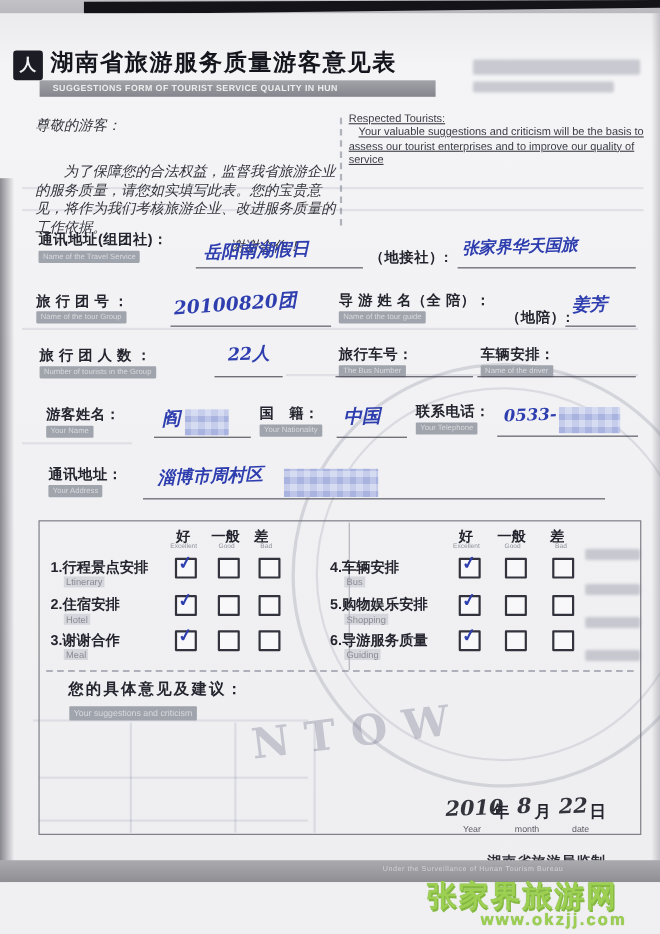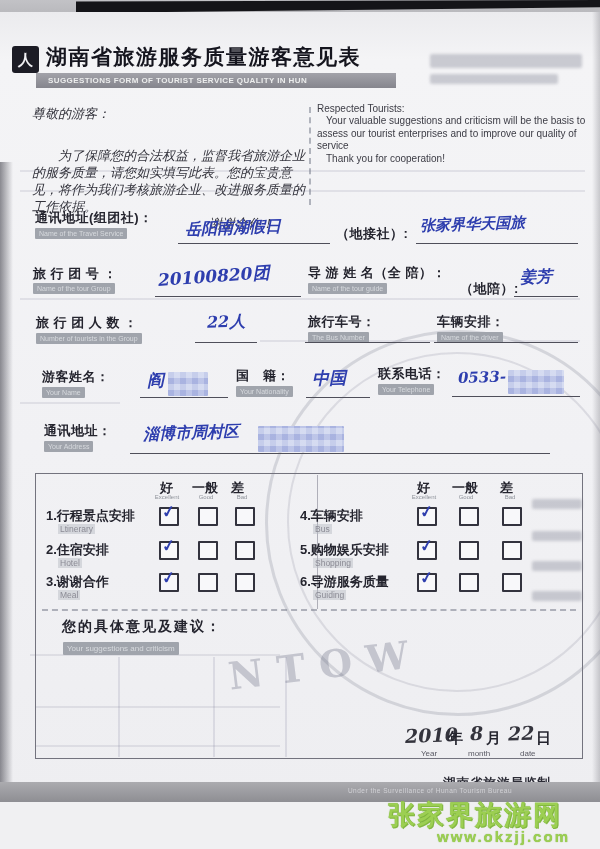--- a/index.html
+++ b/index.html
@@ -23,21 +23,21 @@
             letter-spacing:1.5px;white-space:nowrap;}
   .title-en-bar{position:absolute;left:36px;top:61px;width:360px;height:15px;
             background:linear-gradient(180deg,#a2a2a9,#85858d);color:#eceded;font-size:8px;
             font-weight:700;letter-spacing:.4px;line-height:15px;padding-left:12px;white-space:nowrap;
             box-sizing:border-box;}
   .intro-cn{position:absolute;left:32px;top:93px;width:276px;font-size:13px;line-height:17px;
             color:#33333c;font-family:Liberation Serif, serif;font-style:italic;}
   .intro-cn .body{text-indent:26px;margin-top:25px;}
   .intro-cn .close{text-align:right;padding-right:34px;}
   .intro-divider{position:absolute;left:309px;top:95px;height:98px;border-left:2px dashed rgba(120,126,140,.55);}
-  .intro-en{position:absolute;left:317px;top:91px;width:271px;font-size:10px;line-height:12.4px;color:#3c3c45;}
+  .intro-en{position:absolute;left:317px;top:91px;width:271px;font-size:10px;line-height:12.4px;color:#3c3c45;text-decoration:underline;}
   .intro-en .p{text-indent:9px;}
   .cn-label{position:absolute;font-weight:700;font-size:13px;color:#24242e;white-space:nowrap;letter-spacing:.5px;}
   .pill{position:absolute;background:#a0a4ac;color:#d7dade;font-size:7px;line-height:9px;padding:1px 4px;
         white-space:nowrap;border-radius:1px;}
   .hand{position:absolute;color:#2e3eae;font-family:"DejaVu Serif",serif;font-style:italic;font-weight:600;
         white-space:nowrap;transform:rotate(-2deg);}
   .hand-dark{position:absolute;color:#33333c;font-family:"DejaVu Serif",serif;font-style:italic;font-weight:600;
         white-space:nowrap;transform:rotate(-2deg);}
   .uline{position:absolute;height:0;border-bottom:1.5px solid #4f4f5a;}
   .redact{position:absolute;border-radius:1px;
@@ -115,21 +115,20 @@
 
     <div class="intro-cn">
       <div>尊敬的游客：</div>
       <div class="body">为了保障您的合法权益，监督我省旅游企业的服务质量，请您如实填写此表。您的宝贵意见，将作为我们考核旅游企业、改进服务质量的工作依据。</div>
       <div class="close">谢谢合作！</div>
     </div>
     <div class="intro-divider"></div>
     <div class="intro-en">
       <div>Respected Tourists:</div>
       <div class="p">Your valuable suggestions and criticism will be the basis to assess our tourist enterprises and to improve our quality of service</div>
-      <div class="p">Thank you for cooperation!</div>
     </div>
 
     <div class="cn-label" style="left:35px;top:197px">通讯地址(组团社)：</div>
     <div class="pill" style="left:35px;top:216px">Name of the Travel Service</div>
     <div class="hand" style="left:185px;top:206px;font-size:16px">岳阳南湖假日</div>
     <div class="uline" style="left:178px;top:231px;width:152px"></div>
     <div class="cn-label" style="left:336px;top:213px">（地接社）:</div>
     <div class="hand" style="left:420px;top:203px;font-size:15px">张家界华天国旅</div>
     <div class="uline" style="left:416px;top:231px;width:162px"></div>
 

